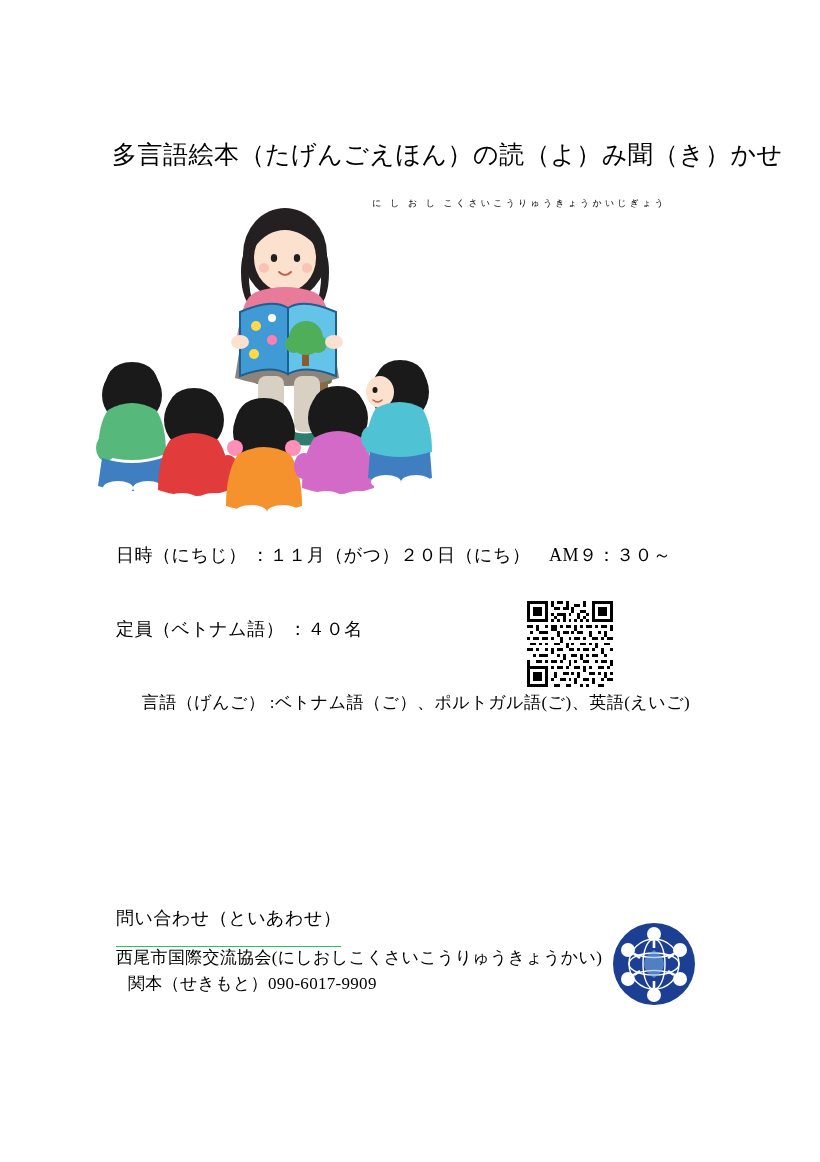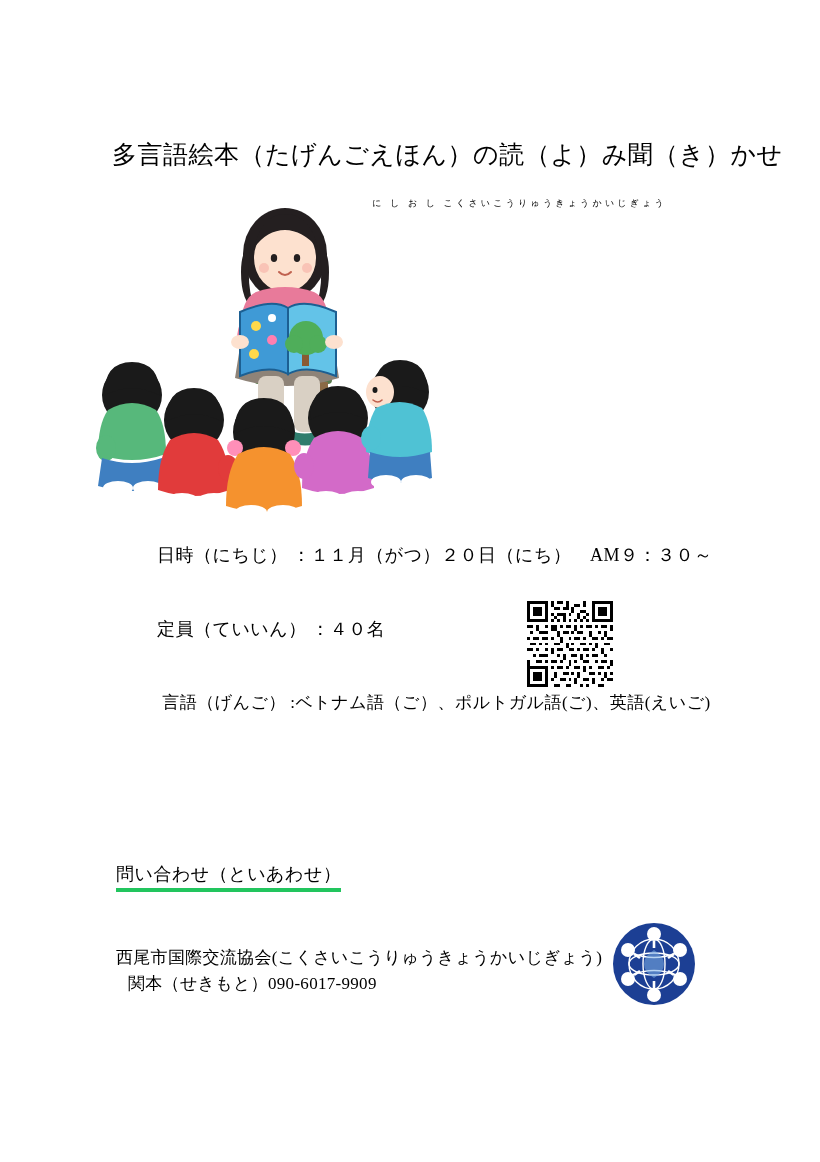--- a/index.html
+++ b/index.html
@@ -65,45 +65,44 @@
     position: absolute;
     left: 116px;
     top: 543px;
     width: 600px;
   }
   .info-row {
     font-size: 18px;
     line-height: 24px;
     margin-bottom: 50px;
     white-space: nowrap;
-    margin-left: 41px;
   }
   .info-row:last-child { margin-bottom: 0; text-align: center; }
   .info-row .lbl { letter-spacing: 0.5px; }
   .info-row .val { letter-spacing: 0.5px; }
   .row-lang { font-size: 17px; }
 
   
   .qr {
     position: absolute;
     left: 527px;
     top: 601px;
     width: 86px;
     height: 86px;
   }
 
   
   .contact-head {
     position: absolute;
     left: 116px;
-    top: 862px;
+    top: 906px;
     font-size: 18px;
     letter-spacing: 0.5px;
-    border-bottom: 4px solid #22c55e;
-    padding-bottom: 2px;
+    border-bottom: 1px solid #22c55e;
+    padding-bottom: 16px;
     display: inline-block;
     white-space: nowrap;
   }
   .contact-org {
     position: absolute;
     left: 116px;
     top: 946px;
     font-size: 17px;
     letter-spacing: 0.3px;
     white-space: nowrap;
@@ -244,21 +243,21 @@
       </g>
     </svg>
   </div>
 
   <div class="info">
     <div class="info-row">
       <span class="lbl">日時（にちじ）</span>
       <span class="val">：１１月（がつ）２０日（にち）　AM９：３０～</span>
     </div>
     <div class="info-row">
-      <span class="lbl">定員（ていいん）</span>
+      <span class="lbl">定員（ベトナム語）</span>
       <span class="val">：４０名</span>
     </div>
     <div class="info-row row-lang">
       <span class="lbl">言語（げんご）</span>
       <span class="val">:ベトナム語（ご）、ポルトガル語(ご)、英語(えいご)</span>
     </div>
   </div>
 
   <div class="qr">
     <svg viewBox="0 0 29 29" width="86" height="86" xmlns="http://www.w3.org/2000/svg" shape-rendering="crispEdges">
@@ -411,21 +410,21 @@
         <rect x="9" y="28" width="2" height="1"></rect>
           <rect x="13" y="28" width="2" height="1"></rect>
         <rect x="18" y="28" width="1" height="1"></rect>
           <rect x="20" y="28" width="1" height="1"></rect>
         <rect x="24" y="28" width="2" height="1"></rect>
       </g>
     </svg>
   </div>
 
   <div class="contact-head">問い合わせ（といあわせ）</div>
-  <div class="contact-org">西尾市国際交流協会(こくさいこうりゅうきょうかいじぎょう)</div>
+  <div class="contact-org">西尾市国際交流協会(にしおしこくさいこうりゅうきょうかい)</div>
   <div class="contact-person">関本（せきもと）090-6017-9909</div>
 
   <div class="logo">
     <svg viewBox="0 0 84 84" width="84" height="84" xmlns="http://www.w3.org/2000/svg">
       <circle cx="42" cy="42" r="41" fill="#1c3f94"></circle>
       <g fill="none" stroke="#ffffff" stroke-width="1.4">
         <circle cx="42" cy="42" r="25"></circle>
         <ellipse cx="42" cy="42" rx="11" ry="25"></ellipse>
         <ellipse cx="42" cy="42" rx="25" ry="11"></ellipse>
         <path d="M20 31 q22 9 44 0"></path>

